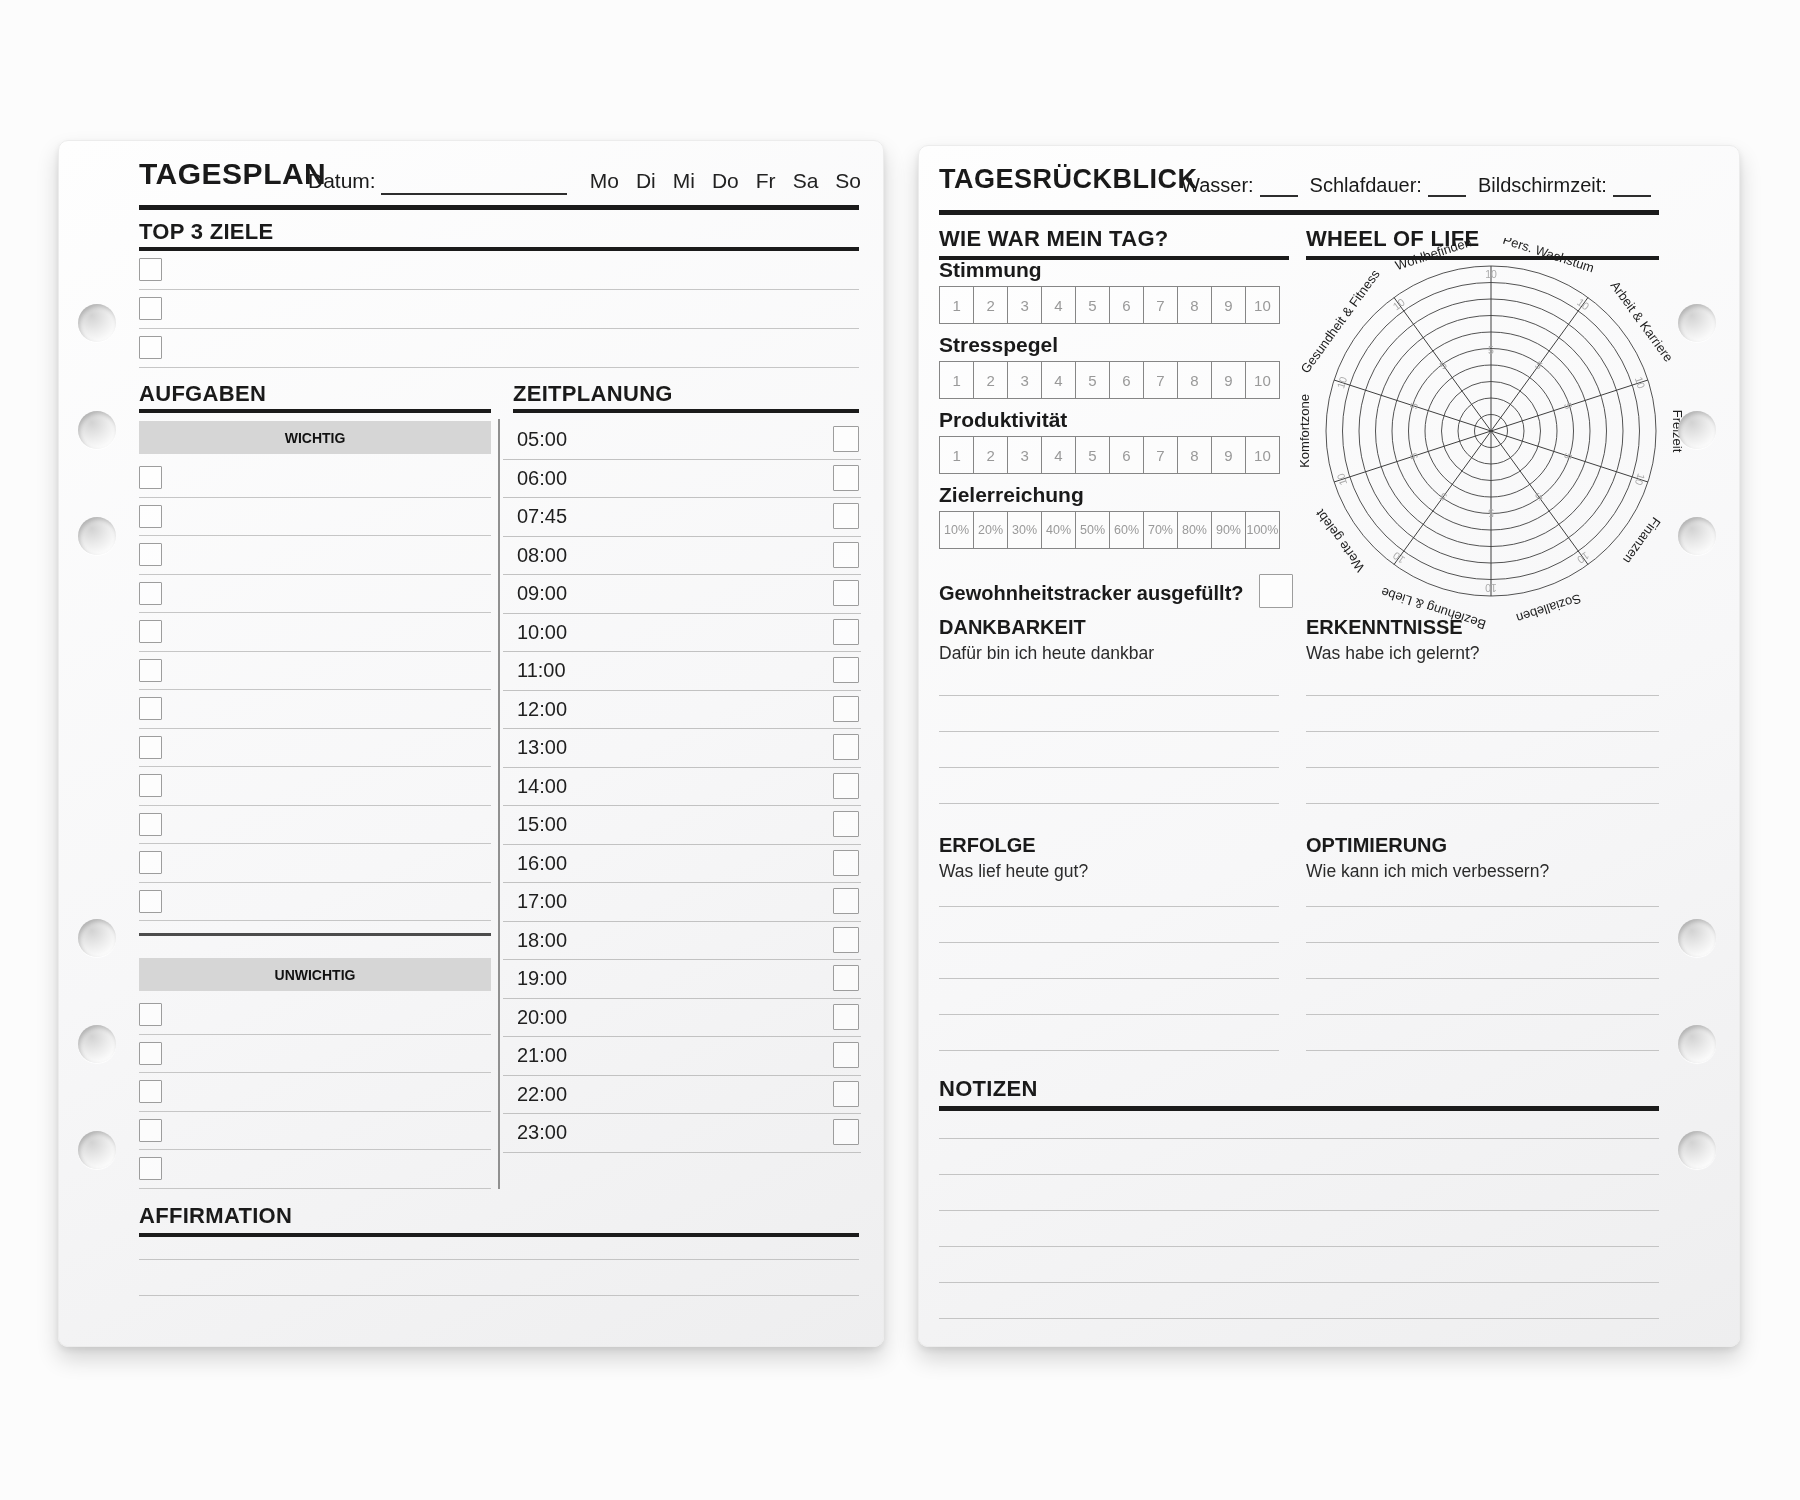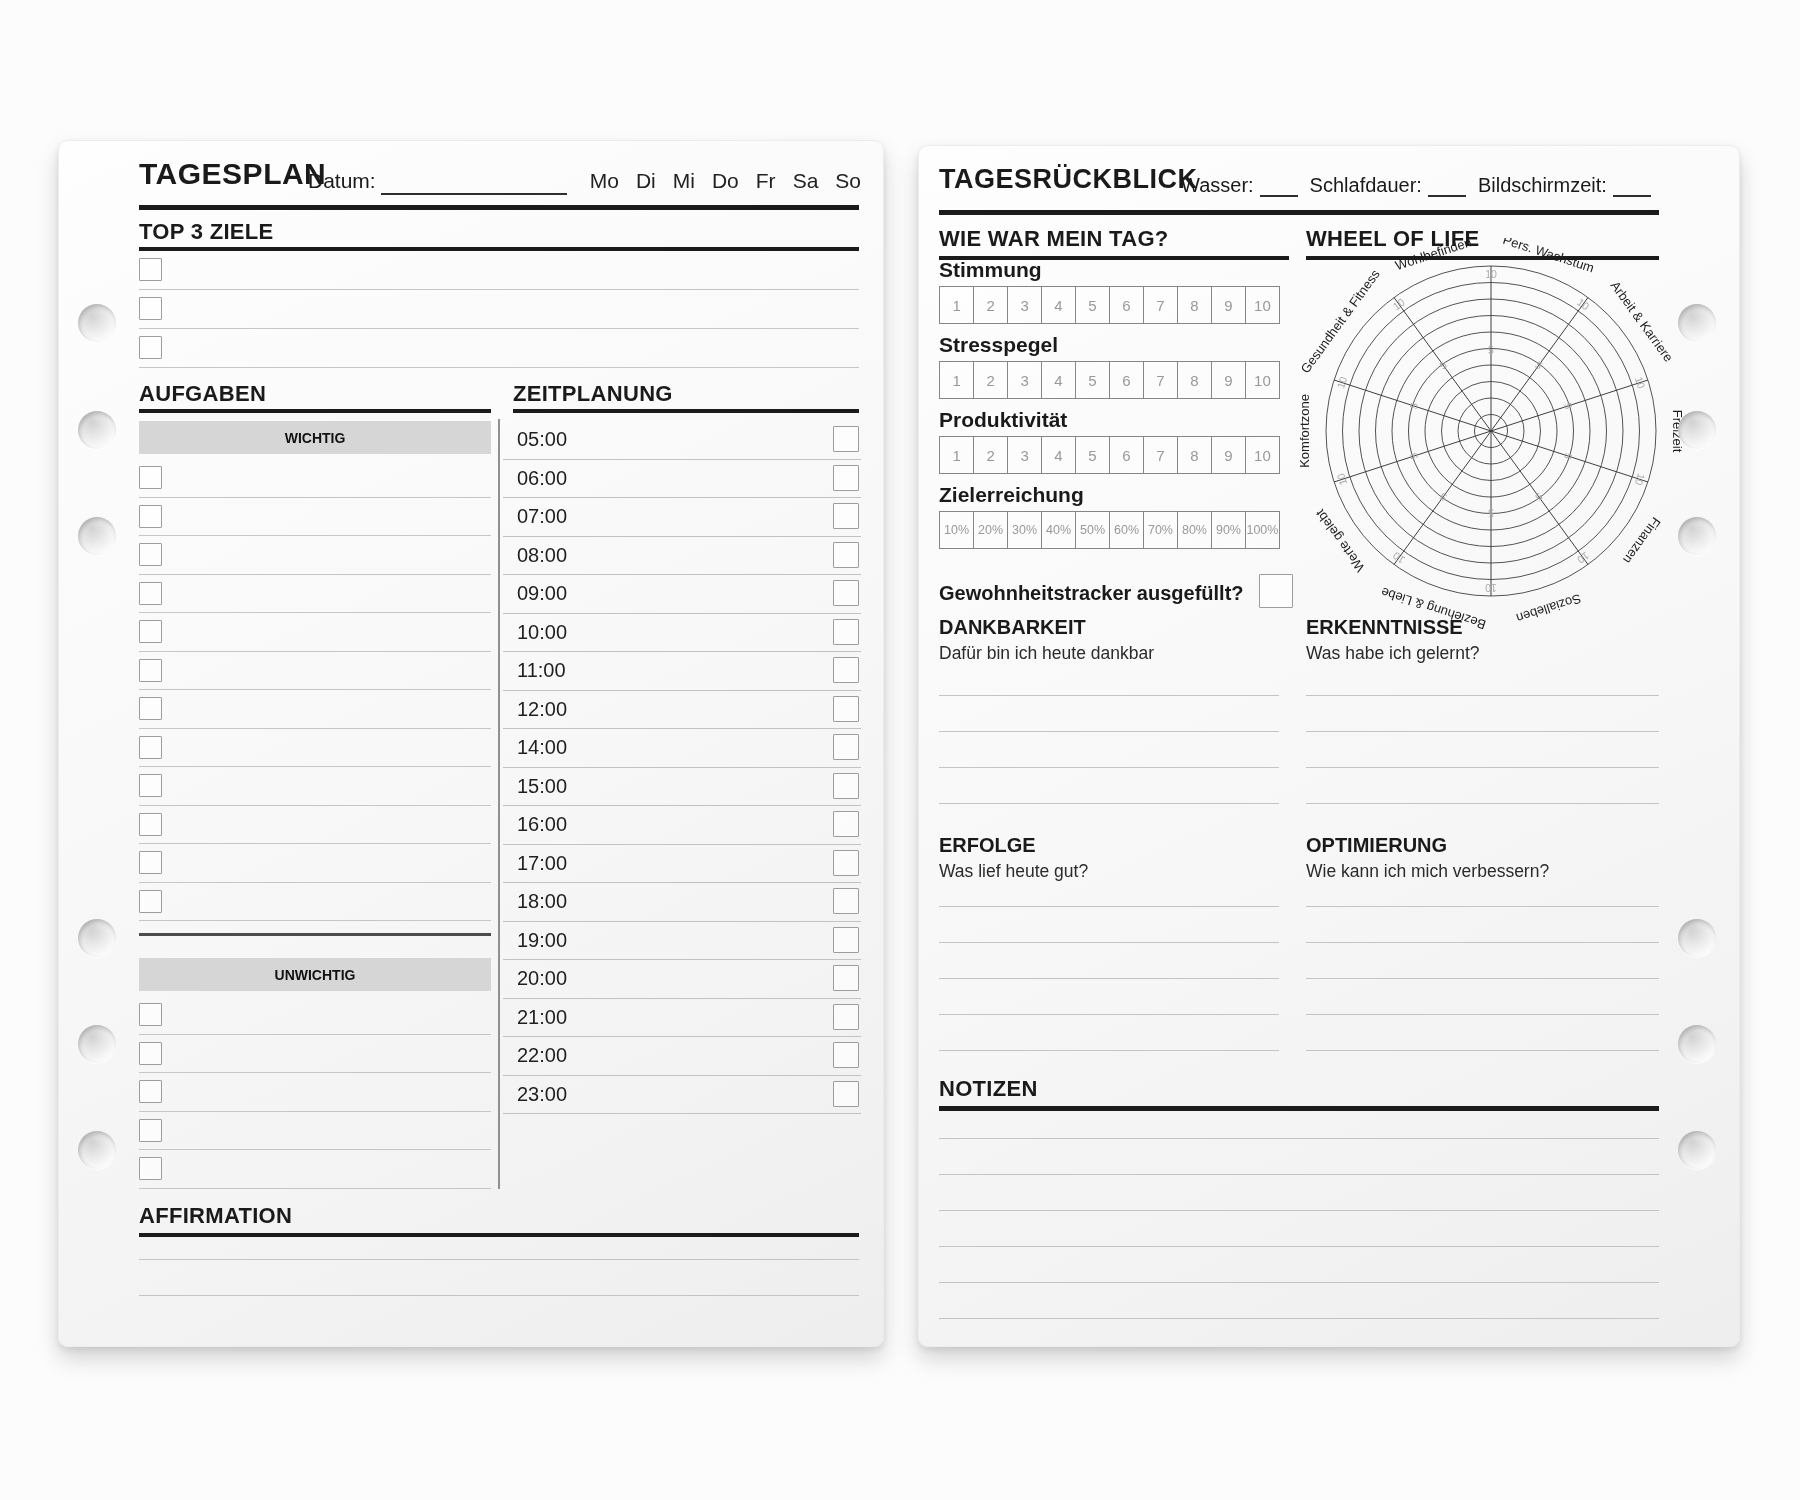--- a/index.html
+++ b/index.html
@@ -171,21 +171,21 @@
           <span class="time-label">05:00</span>
           <span style="position:absolute;left:75px;right:36px;top:0;bottom:0;"></span>
           <span class="cb time-cb"></span>
         </div>
         <div class="time-row">
           <span class="time-label">06:00</span>
           <span style="position:absolute;left:75px;right:36px;top:0;bottom:0;"></span>
           <span class="cb time-cb"></span>
         </div>
         <div class="time-row">
-          <span class="time-label">07:00</span>
+          <span class="time-label">07:45</span>
           <span style="position:absolute;left:75px;right:36px;top:0;bottom:0;"></span>
           <span class="cb time-cb"></span>
         </div>
         <div class="time-row">
           <span class="time-label">08:00</span>
           <span style="position:absolute;left:75px;right:36px;top:0;bottom:0;"></span>
           <span class="cb time-cb"></span>
         </div>
         <div class="time-row">
           <span class="time-label">09:00</span>
@@ -197,20 +197,25 @@
           <span style="position:absolute;left:75px;right:36px;top:0;bottom:0;"></span>
           <span class="cb time-cb"></span>
         </div>
         <div class="time-row">
           <span class="time-label">11:00</span>
           <span style="position:absolute;left:75px;right:36px;top:0;bottom:0;"></span>
           <span class="cb time-cb"></span>
         </div>
         <div class="time-row">
           <span class="time-label">12:00</span>
+          <span style="position:absolute;left:75px;right:36px;top:0;bottom:0;"></span>
+          <span class="cb time-cb"></span>
+        </div>
+        <div class="time-row">
+          <span class="time-label">13:00</span>
           <span style="position:absolute;left:75px;right:36px;top:0;bottom:0;"></span>
           <span class="cb time-cb"></span>
         </div>
         <div class="time-row">
           <span class="time-label">14:00</span>
           <span style="position:absolute;left:75px;right:36px;top:0;bottom:0;"></span>
           <span class="cb time-cb"></span>
         </div>
         <div class="time-row">
           <span class="time-label">15:00</span>

